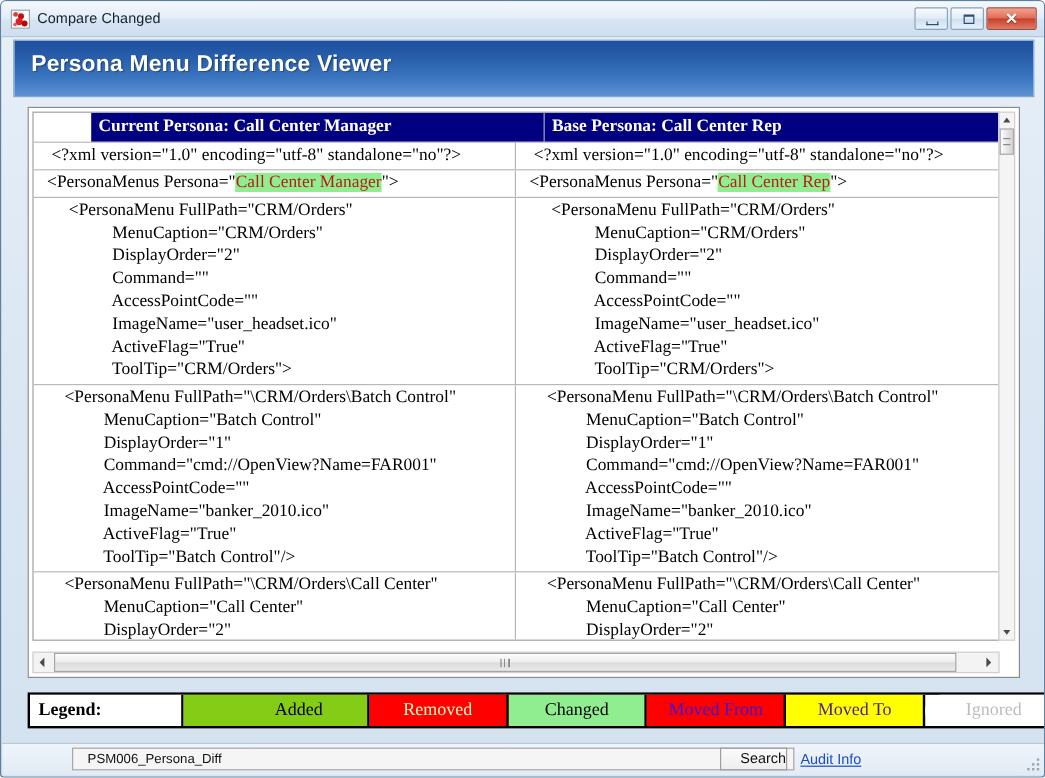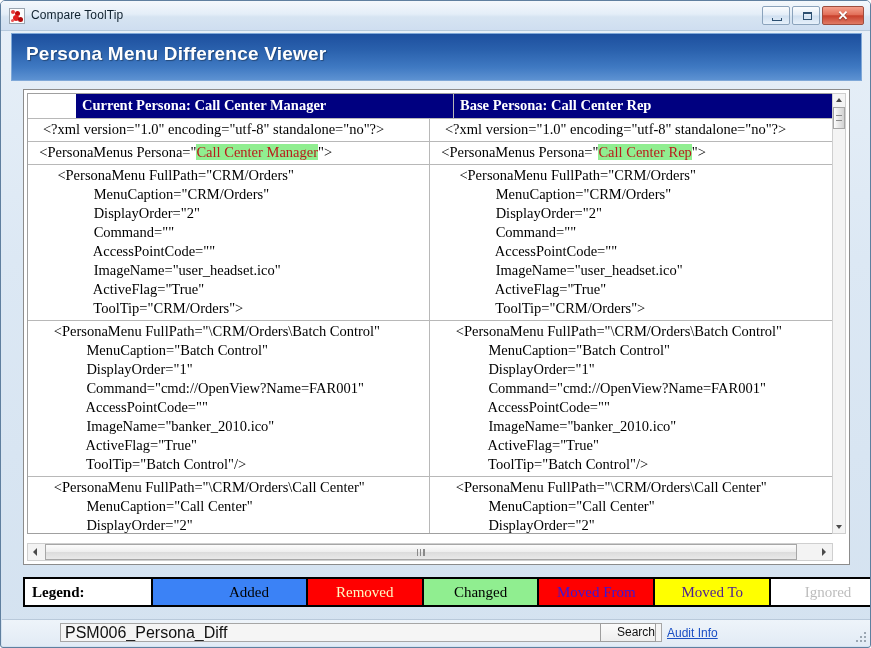--- a/index.html
+++ b/index.html
@@ -343,23 +343,23 @@
     margin-top: 33px;
   }
   .sb-input {
     position: absolute;
     left: 58px; top: 3px;
     width: 602px; height: 19px;
     box-sizing: border-box;
     background: #f5f5f5;
     border: 1px solid #a6a6a6;
     font-family: "Liberation Sans", sans-serif;
-    font-size: 16px;
+    font-size: 11px;
     color: #111111;
-    padding: 1px 4px;
+    padding: 1px 12px;
     line-height: 16px;
     white-space: nowrap;
     overflow: hidden;
   }
   .sb-search {
     position: absolute;
     left: 598px; top: 3px;
     width: 56px; height: 19px;
     box-sizing: border-box;
     background: linear-gradient(to bottom, #fbfbfb 0%, #eeeeee 100%);
@@ -399,21 +399,21 @@
 <div class="window">
 
   <div class="titlebar">
     <div class="app-icon">
       <i class="d1"></i>
         <i class="d2"></i>
         <i class="d3"></i>
         <i class="d4"></i>
         <i class="d5"></i>
     </div>
-    <div class="title-text">Compare ToolTip</div>
+    <div class="title-text">Compare Changed</div>
     <div class="winbtns">
       <div class="winbtn">
         <span class="glyph-min"></span>
       </div>
       <div class="winbtn">
         <span class="glyph-max"></span>
       </div>
       <div class="winbtn close">
         <span class="glyph-close">✕</span>
       </div>
@@ -501,21 +501,21 @@
     <div class="hscroll">
       <div class="hs-arrow-l"></div>
       <div class="hs-thumb"></div>
       <div class="hs-arrow-r"></div>
     </div>
 
   </div>
 
   <div class="legend">
     <div class="legend-cell label">Legend:</div>
-    <div class="legend-cell swatch" id="lg0" style="background: #3b82f6; color: rgb(0, 0, 0); padding-left: 39px;">Added</div>
+    <div class="legend-cell swatch" id="lg0" style="background: #84cc16; color: rgb(0, 0, 0); padding-left: 39px;">Added</div>
     <div class="legend-cell swatch" id="lg1" style="background: rgb(255, 0, 0); color: #fef9c3;">Removed</div>
     <div class="legend-cell swatch" id="lg2" style="background: rgb(144, 238, 144); color: rgb(0, 0, 0);">Changed</div>
     <div class="legend-cell swatch" id="lg3" style="background: rgb(255, 0, 0); color: rgb(58, 23, 216);">Moved From</div>
     <div class="legend-cell swatch" id="lg4" style="background: rgb(255, 255, 0); color: #4c1d95;">Moved To</div>
     <div class="legend-cell swatch" id="lg5" style="background: rgb(255, 255, 255); color: rgb(189, 189, 189);">Ignored</div>
   </div>
 
   <div class="statusbar">
     <div class="sb-label">Base</div>
     <div class="sb-input">PSM006_Persona_Diff</div>

